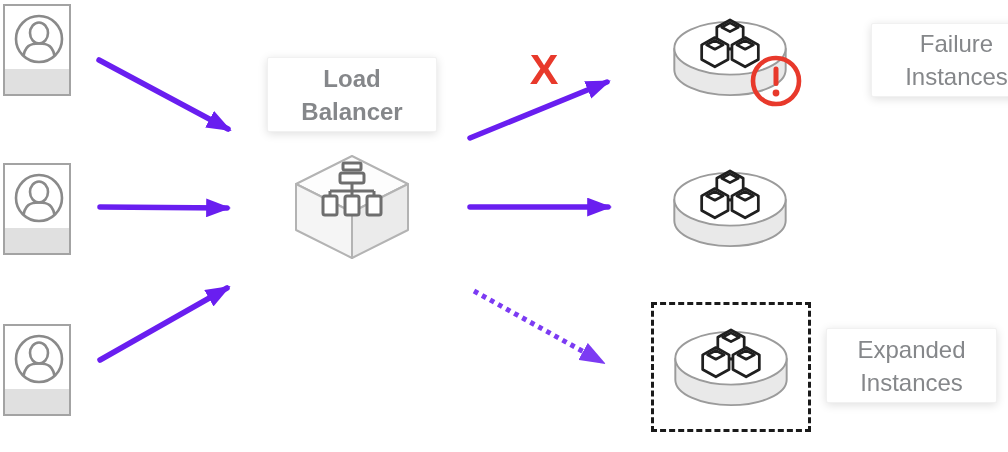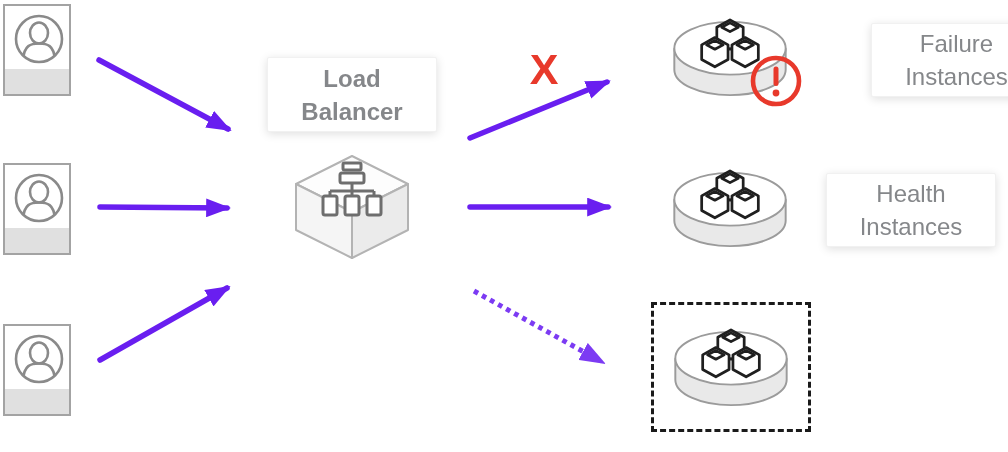--- a/index.html
+++ b/index.html
@@ -153,22 +153,22 @@
     <rect x="26.5" y="14.5" width="5" height="19.5" rx="2.5" fill="#e8392b"></rect>
     <circle cx="29" cy="41" r="3.4" fill="#e8392b"></circle>
   </svg>
   <div class="label-card" style="left:871px;top:23px;width:171px;height:74px;">
     <span>Failure Instances</span>
   </div>
 
   <svg class="abs" style="left:671px;top:168px;" width="118" height="84" viewBox="0 0 120 86">
       <use href="#disk"></use>
     </svg>
-  <div class="label-card" style="left:826px;top:173px;width:170px;height:74px;">
-    <span>Health Instances</span>
-  </div>
 
   <div class="dashed-frame"></div>
   <svg class="abs" style="left:672px;top:327px;" width="118" height="84" viewBox="0 0 120 86">
       <use href="#disk"></use>
     </svg>
+  <div class="label-card" style="left:826px;top:328px;width:171px;height:75px;">
+    <span>Expanded Instances</span>
+  </div>
 
 </div>
 
 </body></html>

